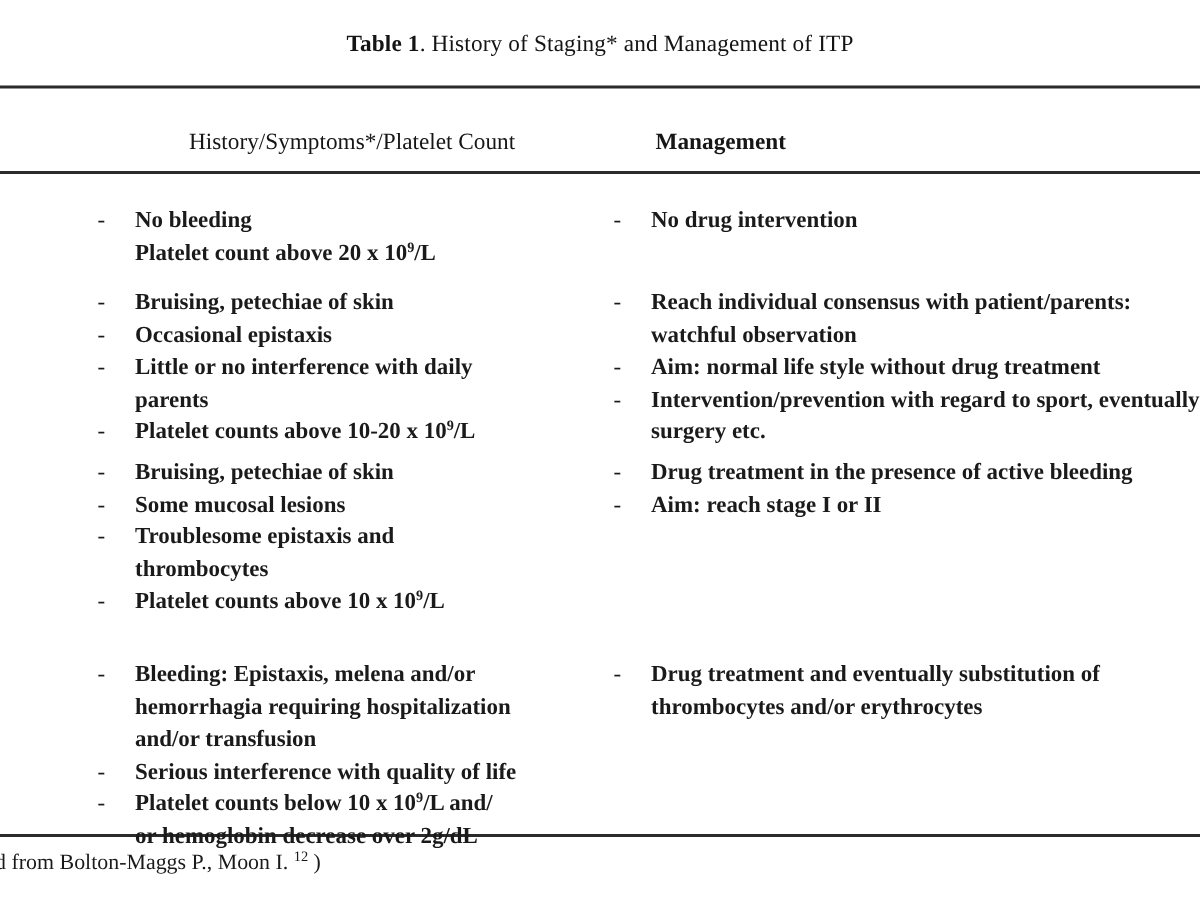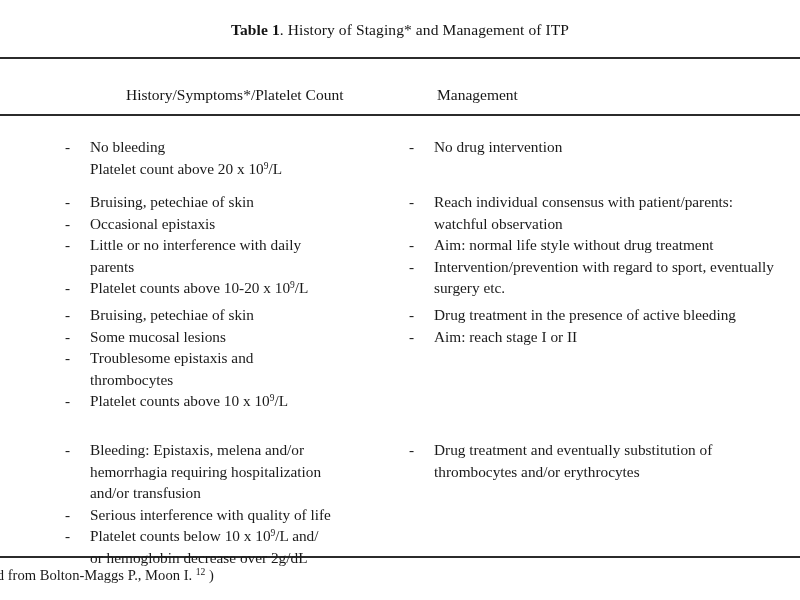--- a/index.html
+++ b/index.html
@@ -53,21 +53,21 @@
 
   
   .hdr {
     position: absolute;
     font-size: 15.5px;
     color: #161616;
     line-height: 21px;
   }
   .hdr-stage      { top: 63px; left: -32px; width: 110px; }
   .hdr-history    { top: 84px; left: 106px;  width: 330px; white-space: nowrap; margin-left: 20px; }
-  .hdr-management { top: 84px; left: 437px; width: 330px; white-space: nowrap; }
+  .hdr-management { top: 84px; left: 437px; width: 330px; white-space: nowrap; font-weight: bold; }
 
   
   .row {
     position: absolute;
     left: 0;
     width: 800px;
   }
   .row-1 { top: 136px; }
   .row-2 { top: 191px; }
   .row-3 { top: 304px; }
@@ -117,20 +117,21 @@
     position: absolute;
     left: 3px;
     top: 0;
     color: #1a1a1a;
   }
   ul.dash-list > li.no-dash {
     padding-left: 28px;
   }
   ul.dash-list > li .txt {
     display: block;
+    font-weight: bold;
   }
 
   
   .cell-management ul.dash-list > li .txt,
   .cell-management .cont {
     white-space: nowrap;
   }
   .cell-history ul.dash-list > li .txt,
   .cell-history .cont {
     white-space: nowrap;

